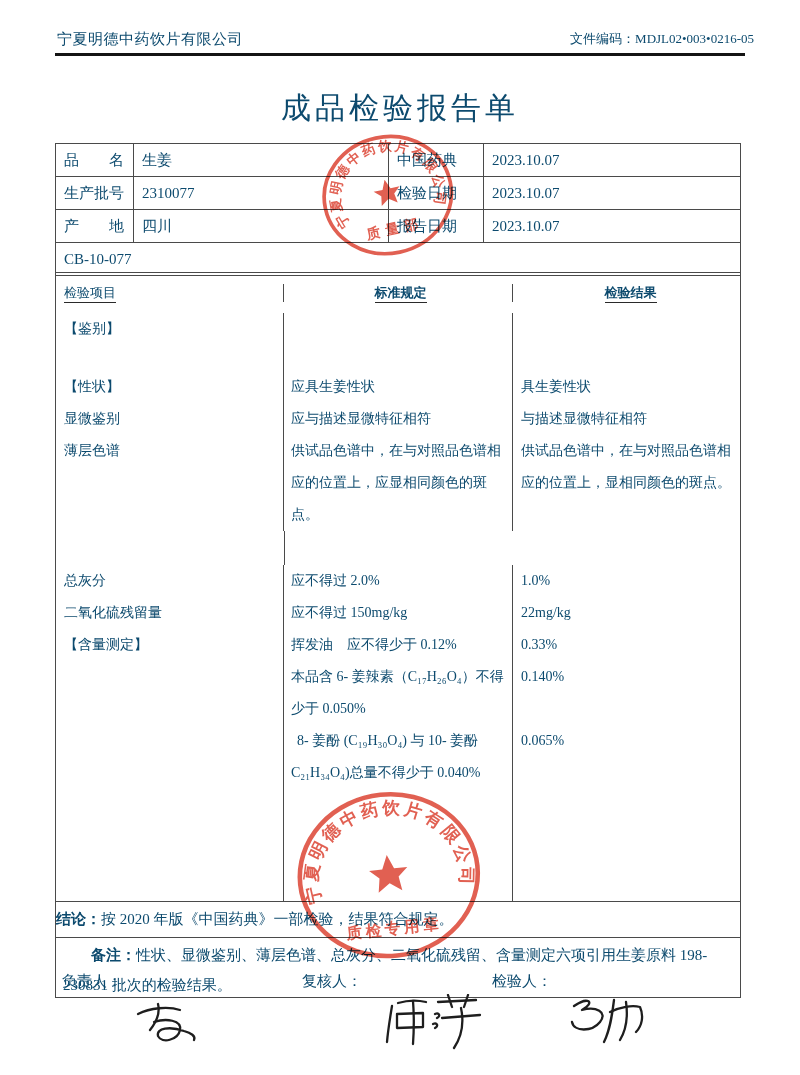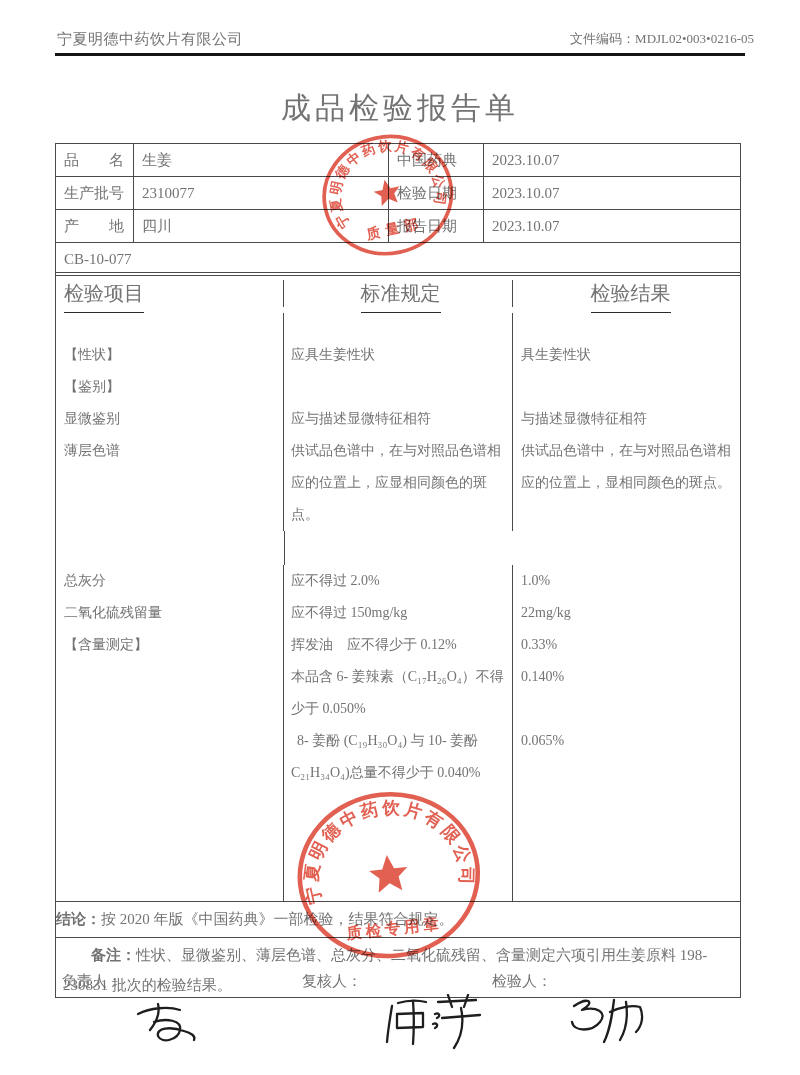--- a/index.html
+++ b/index.html
@@ -1,18 +1,18 @@
 <!DOCTYPE html>
 <html><head>
 <meta charset="utf-8">
 <style>
   html,body{margin:0;padding:0;background:#fff;}
   #doc{
     position:relative;width:800px;height:1075px;background:#fff;
-    font-family:"Liberation Serif","DejaVu Serif",serif;color:#737373;
+    font-family:"Liberation Serif","DejaVu Serif",serif;color:#0c4a6e;
     overflow:hidden;
   }
   
   .hdr-left{position:absolute;left:57px;top:30px;font-size:15px;letter-spacing:.5px;}
   .hdr-right{position:absolute;right:46px;top:30px;font-size:13px;}
   .hdr-rule{position:absolute;left:55px;top:53px;width:690px;height:3px;background:#141414;}
   .title{position:absolute;left:0;top:88px;width:800px;text-align:center;
          font-size:30px;font-weight:normal;letter-spacing:4px;}
   
   .info-table{position:absolute;left:55px;top:143px;width:684px;border:1px solid #4a4a4a;
@@ -27,22 +27,22 @@
   .c-wide{width:333px;border-right:1px solid #4a4a4a;}
   
   .main-table{position:absolute;left:55px;top:272px;width:684px;border:1px solid #4a4a4a;
               font-size:14px;}
   .mbody{height:628px;display:flex;flex-direction:column;}
   .mhead{display:flex;height:40px;align-items:center;}
   .trow{display:flex;}
   .mc1{width:228px;border-right:1px solid #4a4a4a;box-sizing:border-box;padding-left:8px;}
   .mc2{width:229px;border-right:1px solid #4a4a4a;box-sizing:border-box;padding:0 2px 0 7px;}
   .mc3{width:227px;box-sizing:border-box;padding-left:8px;}
-  .mhead .mc2,.mhead .mc3{text-align:center;}
-  .uline{border-bottom:1px solid #2a2a2a;padding-bottom:8px;font-size:20px;}
+  .mhead .mc2,.mhead .mc3{text-align:center;font-weight:bold;}
+  .uline{border-bottom:1px solid #2a2a2a;padding-bottom:2px;font-size:13px;}
   .trow > div{line-height:32px;min-height:32px;white-space:pre-line;}
   .pt26 > div{padding-top:26px;}
   .pt34 > div{padding-top:34px;}
   .spacer{flex:1;}
   .ind6{text-indent:6px;}
   .conclusion{border-top:1px solid #4a4a4a;height:35px;line-height:35px;text-align:left;
               font-size:15px;}
   .remarks{border-top:1px solid #4a4a4a;height:60px;box-sizing:border-box;
            padding:2px 9px 0 7px;font-size:15px;line-height:30px;text-indent:28px;}
   .blab{font-weight:bold;}
@@ -89,29 +89,29 @@
     </div>
   </div>
 
   <div class="main-table">
     <div class="mbody">
       <div class="mhead">
         <div class="mc1"><span class="uline">检验项目</span></div>
         <div class="mc2"><span class="uline">标准规定</span></div>
         <div class="mc3"><span class="uline">检验结果</span></div>
       </div>
+      <div class="trow">
+        <div class="mc1">【鉴别】</div>
+        <div class="mc2"></div>
+        <div class="mc3"></div>
+      </div>
       <div class="trow pt26">
         <div class="mc1">【性状】</div>
         <div class="mc2">应具生姜性状</div>
         <div class="mc3">具生姜性状</div>
-      </div>
-      <div class="trow">
-        <div class="mc1">【鉴别】</div>
-        <div class="mc2"></div>
-        <div class="mc3"></div>
       </div>
       <div class="trow">
         <div class="mc1">显微鉴别</div>
         <div class="mc2">应与描述显微特征相符</div>
         <div class="mc3">与描述显微特征相符</div>
       </div>
       <div class="trow">
         <div class="mc1">薄层色谱</div>
         <div class="mc2">供试品色谱中，在与对照品色谱相
 应的位置上，应显相同颜色的斑点。</div>

